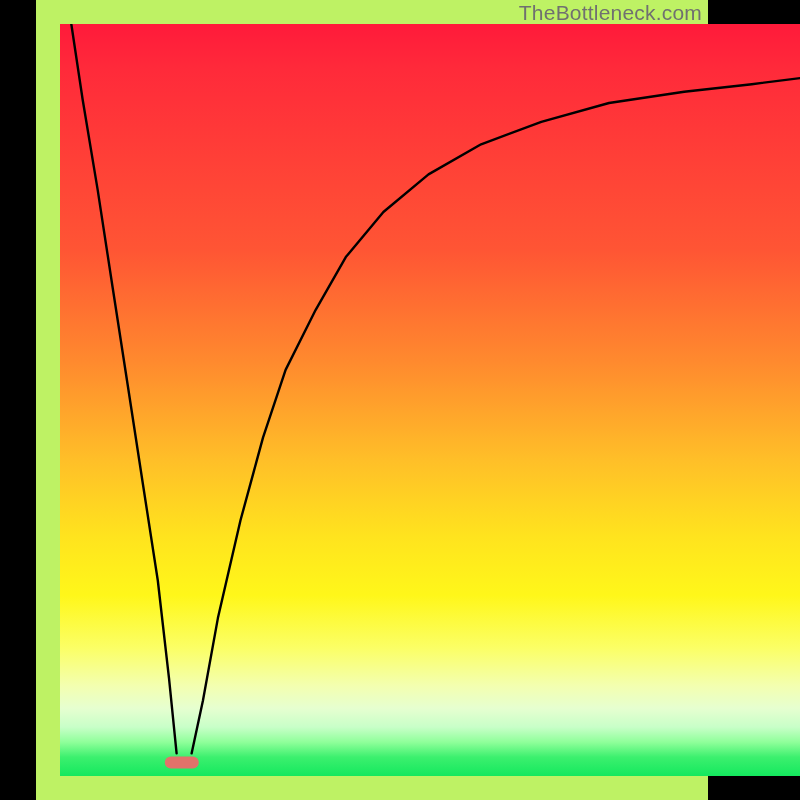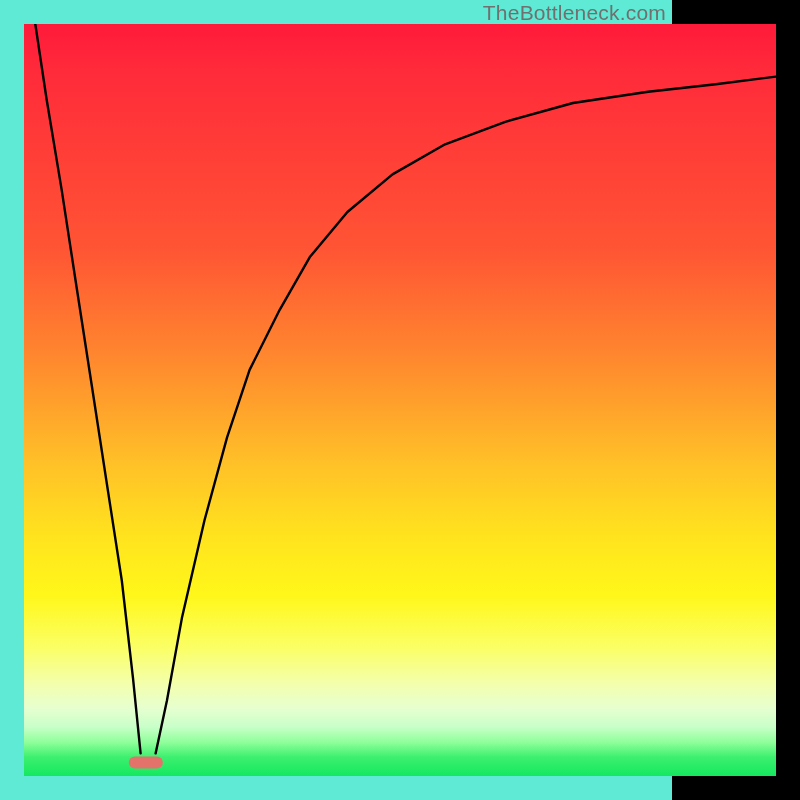--- a/index.html
+++ b/index.html
@@ -8,21 +8,22 @@
     width: 800px;
     height: 800px;
     overflow: hidden;
     background: #000;
     font-family: Arial, Helvetica, sans-serif;
   }
   .frame {
     position: relative;
     width: 672px;
     height: 800px;
-    background: #5eead4;
+    background: #bef264;
+    margin-left: 36px;
   }
   .plot-area {
     position: absolute;
     left: 24px;
     top: 24px;
     width: 752px;
     height: 752px;
     
     background: linear-gradient(
       to bottom,

